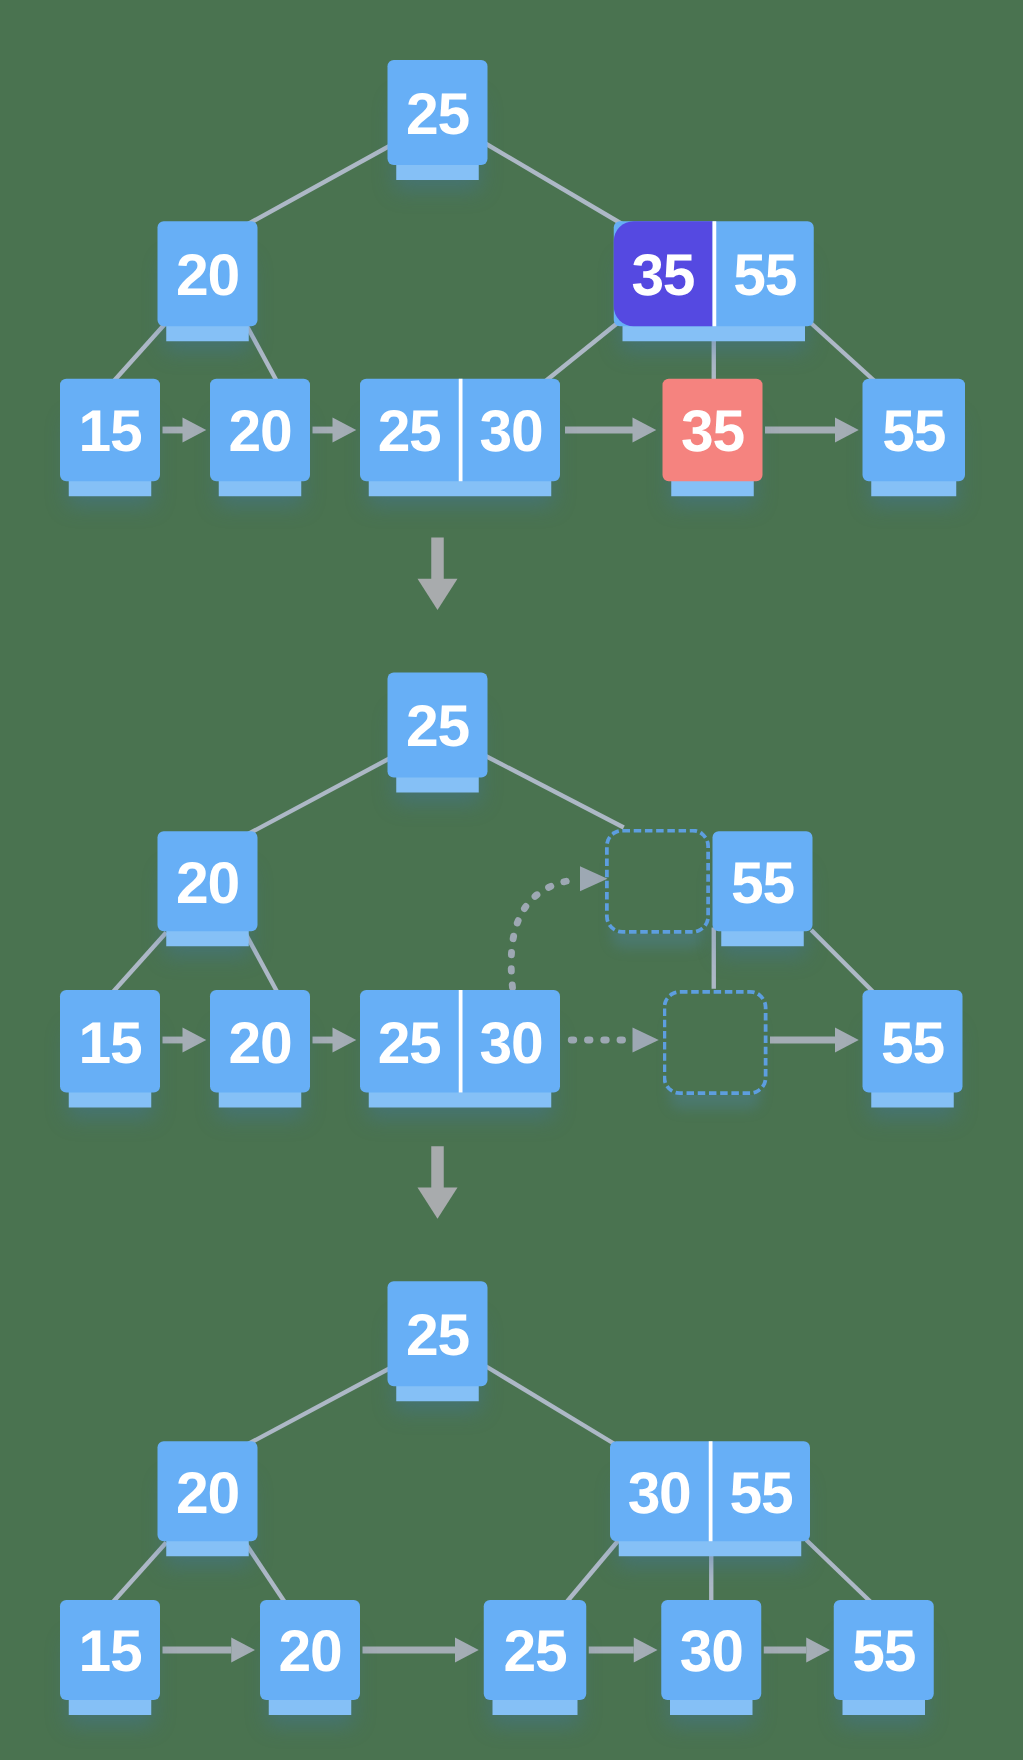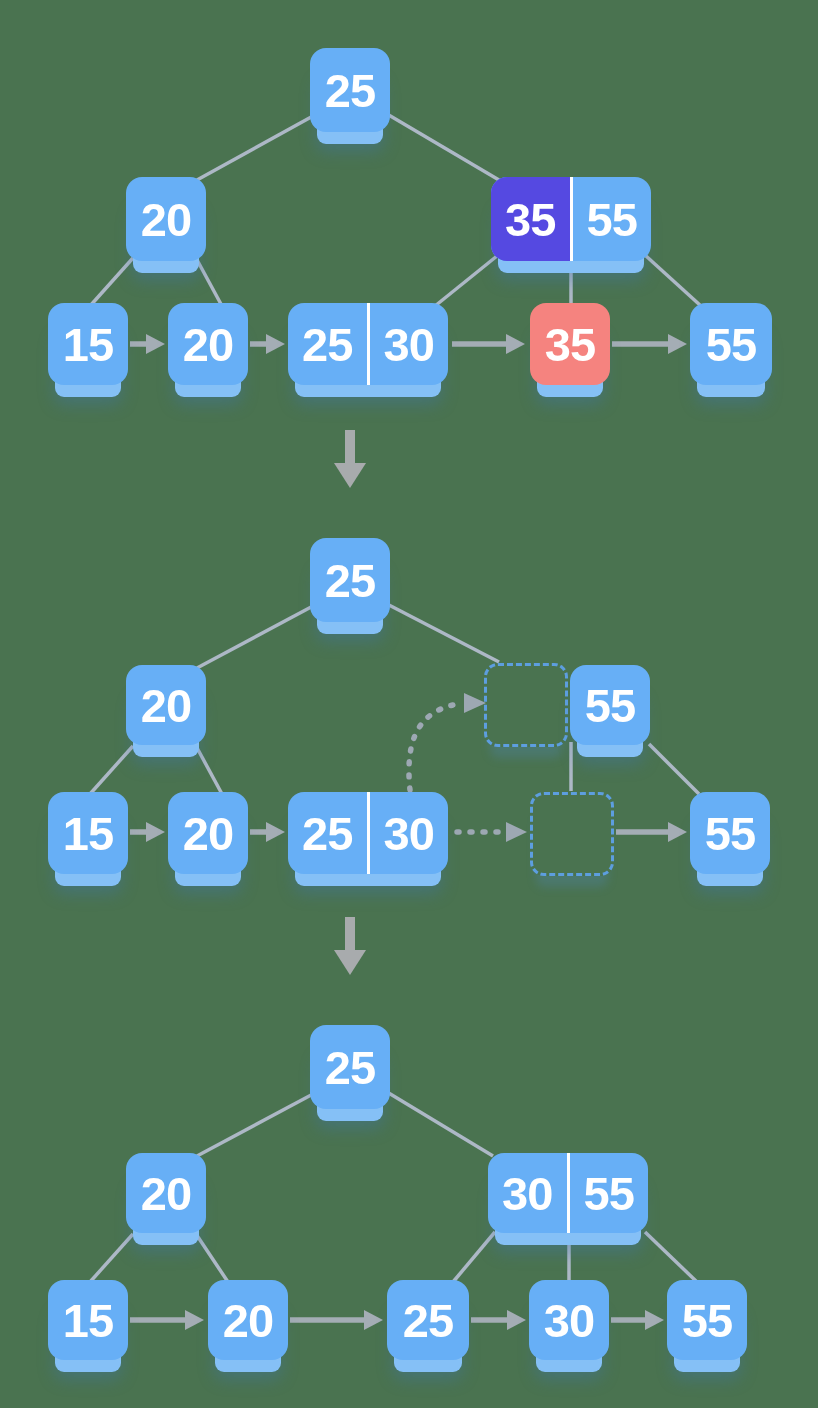--- a/index.html
+++ b/index.html
@@ -11,21 +11,21 @@
     font-family:"Liberation Sans", sans-serif;
   }
   .edges {
     position:absolute; left:0; top:0; width:818px; height:1408px;
     z-index:1;
   }
   .node {
     position:absolute;
     display:flex;
     background:#67aff6;
-    border-radius:16px;
+    border-radius:5px;
     color:#ffffff;
     font-weight:bold;
     font-size:47px;
     letter-spacing:-1px;
     z-index:2;
     box-shadow: 0 19px 0 -7px #85c0f6, 0 26px 16px -6px rgba(62,118,173,0.38);
   }
   .node.single { align-items:center; justify-content:center; }
   .cell {
     flex:1;

